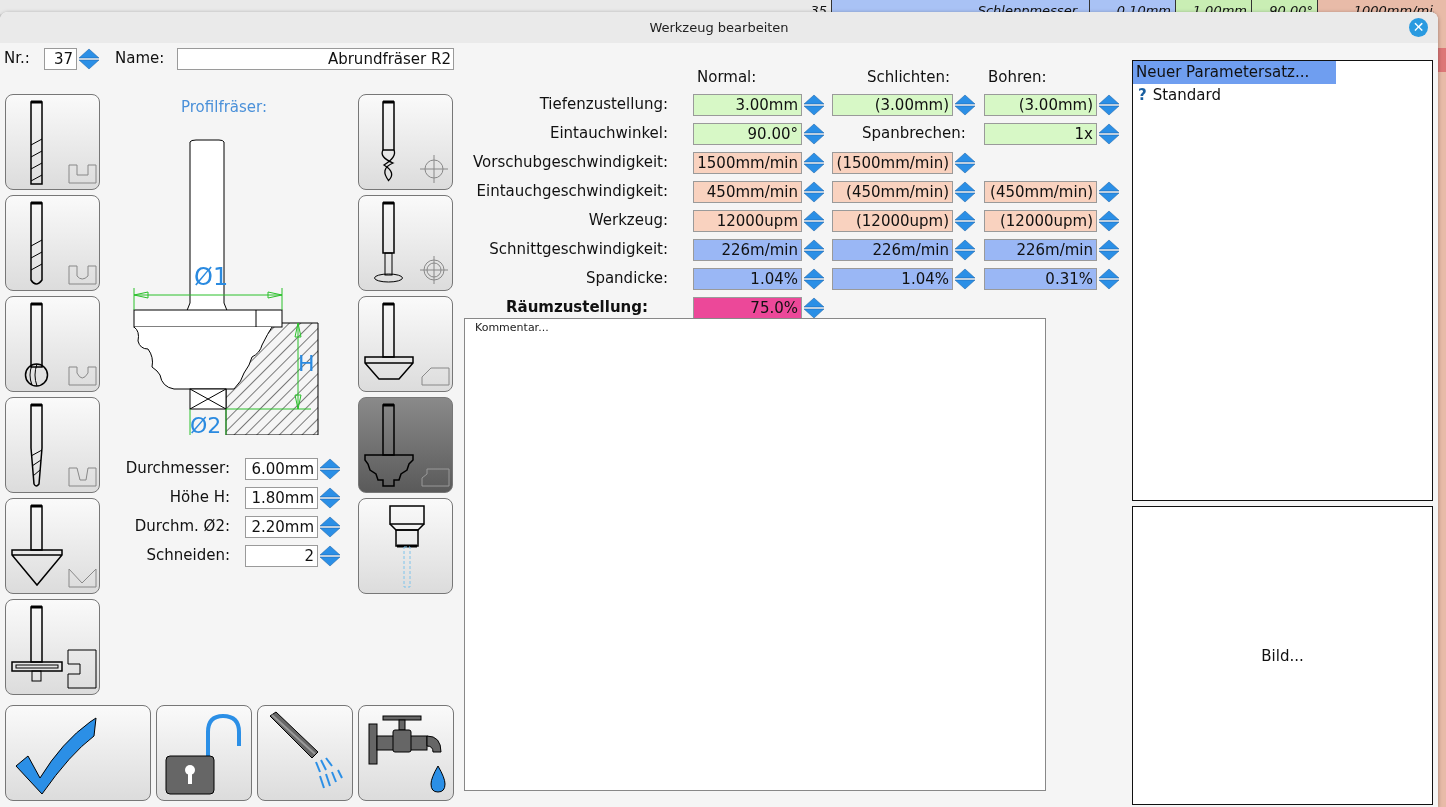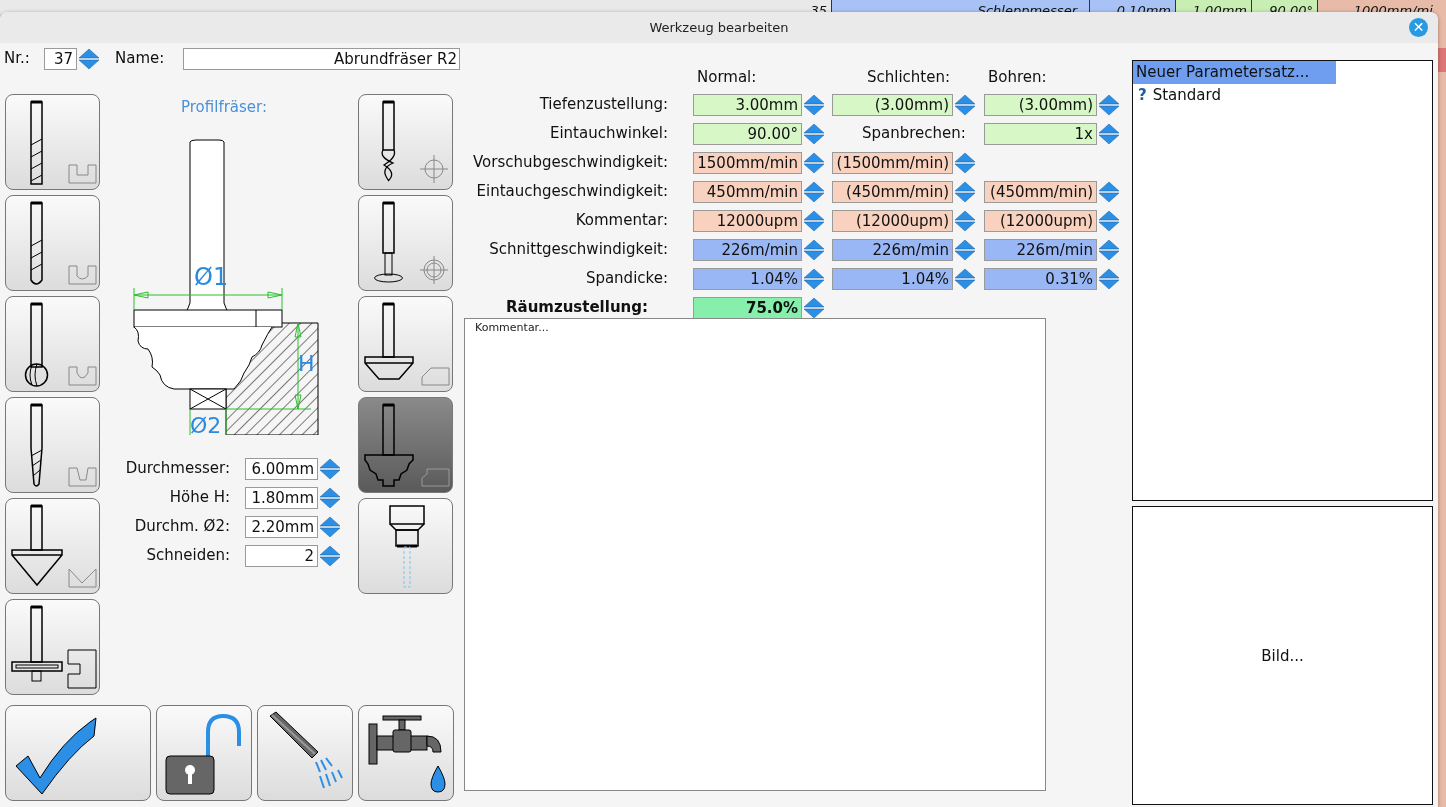--- a/index.html
+++ b/index.html
@@ -16,21 +16,21 @@
   .titlebar { position: absolute; left: 0; top: 0; width: 100%; height: 31px; background: #eaeaea; border-radius: 8px 8px 0 0; text-align: center; font-size: 13px; line-height: 31px; color: #222; }
   .close-btn { position: absolute; right: 10px; top: 6px; width: 19px; height: 19px; border-radius: 50%; background: #2a9ae0; color: #fff; font-size: 14px; line-height: 19px; text-align: center; cursor: pointer; }
   .content { position: absolute; left: 0; top: 31px; width: 100%; height: 764px; background: #f5f5f5; }
 
   .lbl { position: absolute; font-size: 15px; white-space: nowrap; }
   .lbl.r { text-align: right; }
   .field { position: absolute; height: 22px; border: 1px solid #9a9a9a; background: #fff; text-align: right; padding-right: 3px; font-size: 15px; line-height: 20px; white-space: nowrap; overflow: hidden; }
   .f-green { background: #d7f8c6; }
   .f-salmon { background: #f9d2bf; }
   .f-blue { background: #9ab7f5; }
-  .f-lblue { background: #86efac; font-weight: bold; }
+  .f-lblue { background: #ec4899; }
   .spin { position: absolute; width: 22px; height: 22px; cursor: pointer; }
 
   .toolbtn { position: absolute; width: 95px; height: 96px; border: 1px solid #777; border-radius: 8px; background: linear-gradient(#fafafa, #dcdcdc); cursor: pointer; }
   .toolbtn.active { background: linear-gradient(#8a8a8a, #5a5a5a); }
   .toolbtn svg { position: absolute; left: 0; top: 0; }
 
   .profile-title { position: absolute; left: 181px; top: 55px; font-size: 15px; color: #4a90d9; }
 
   .comment { position: absolute; left: 464px; top: 275px; width: 582px; height: 473px; border: 1px solid #888; background: #fff; font-size: 11px; padding: 2px 10px; color: #222; }
   .params-list { position: absolute; left: 1132px; top: 17px; width: 301px; height: 441px; border: 1px solid #111; background: #fff; }
@@ -64,21 +64,21 @@
 
   <div class="content">
 
     <span class="lbl" style="left:4px;top:6px;">Nr.:</span>
     <div class="field" style="left:44px;top:5px;width:33px;">37</div>
     <svg class="spin" style="left:78px;top:5px;" viewBox="0 0 22 22">
         <polygon points="11,1 21,10 1,10" fill="#2b8fe6" stroke="#1a5fa0" stroke-width="0.5"></polygon>
         <polygon points="11,21 21,12 1,12" fill="#2b8fe6" stroke="#1a5fa0" stroke-width="0.5"></polygon>
       </svg>
     <span class="lbl" style="left:115px;top:6px;">Name:</span>
-    <div class="field" style="left:177px;top:5px;width:277px;padding-right:2px;margin-left:6px;">Abrundfräser R2</div>
+    <div class="field" style="left:177px;top:5px;width:277px;padding-right:2px;">Abrundfräser R2</div>
 
     <div class="toolbtn" style="left:5px;top:51px;">
       <svg width="95" height="96">
           <rect x="25" y="7" width="11" height="82" fill="none" stroke="#000" stroke-width="1.5"></rect>
           <line x1="25" y1="7" x2="36" y2="7" stroke="#000" stroke-width="3"></line>
           <path d="M25 50 L36 44 M25 62 L36 56 M25 74 L36 68 M25 86 L36 80" stroke="#000"></path>
           <path d="M63 70 L63 88 L90 88 L90 70 L82 70 L82 80 L71 80 L71 70 Z" fill="none" stroke="#888"></path>
         </svg>
     </div>
     <div class="toolbtn" style="left:5px;top:152px;">
@@ -281,21 +281,21 @@
         <div class="field f-salmon" style="left: 832px; top: 138px; width: 121px;">(450mm/min)</div>
         <svg class="spin" viewBox="0 0 22 22" style="left: 954px; top: 138px;">
           <polygon points="11,1 21,10 1,10" fill="#2b8fe6" stroke="#1a5fa0" stroke-width="0.5"></polygon>
           <polygon points="11,21 21,12 1,12" fill="#2b8fe6" stroke="#1a5fa0" stroke-width="0.5"></polygon>
         </svg>
         <div class="field f-salmon" style="left: 984px; top: 138px; width: 113px;">(450mm/min)</div>
         <svg class="spin" viewBox="0 0 22 22" style="left: 1098px; top: 138px;">
           <polygon points="11,1 21,10 1,10" fill="#2b8fe6" stroke="#1a5fa0" stroke-width="0.5"></polygon>
           <polygon points="11,21 21,12 1,12" fill="#2b8fe6" stroke="#1a5fa0" stroke-width="0.5"></polygon>
         </svg>
-        <div class="lbl r" style="left: 420px; top: 168px; width: 248px; text-align: right;">Kommentar:</div>
+        <div class="lbl r" style="left: 420px; top: 168px; width: 248px; text-align: right;">Werkzeug:</div>
         <div class="field f-salmon" style="left: 693px; top: 167px; width: 109px;">12000upm</div>
         <svg class="spin" viewBox="0 0 22 22" style="left: 803px; top: 167px;">
           <polygon points="11,1 21,10 1,10" fill="#2b8fe6" stroke="#1a5fa0" stroke-width="0.5"></polygon>
           <polygon points="11,21 21,12 1,12" fill="#2b8fe6" stroke="#1a5fa0" stroke-width="0.5"></polygon>
         </svg>
         <div class="field f-salmon" style="left: 832px; top: 167px; width: 121px;">(12000upm)</div>
         <svg class="spin" viewBox="0 0 22 22" style="left: 954px; top: 167px;">
           <polygon points="11,1 21,10 1,10" fill="#2b8fe6" stroke="#1a5fa0" stroke-width="0.5"></polygon>
           <polygon points="11,21 21,12 1,12" fill="#2b8fe6" stroke="#1a5fa0" stroke-width="0.5"></polygon>
         </svg>

